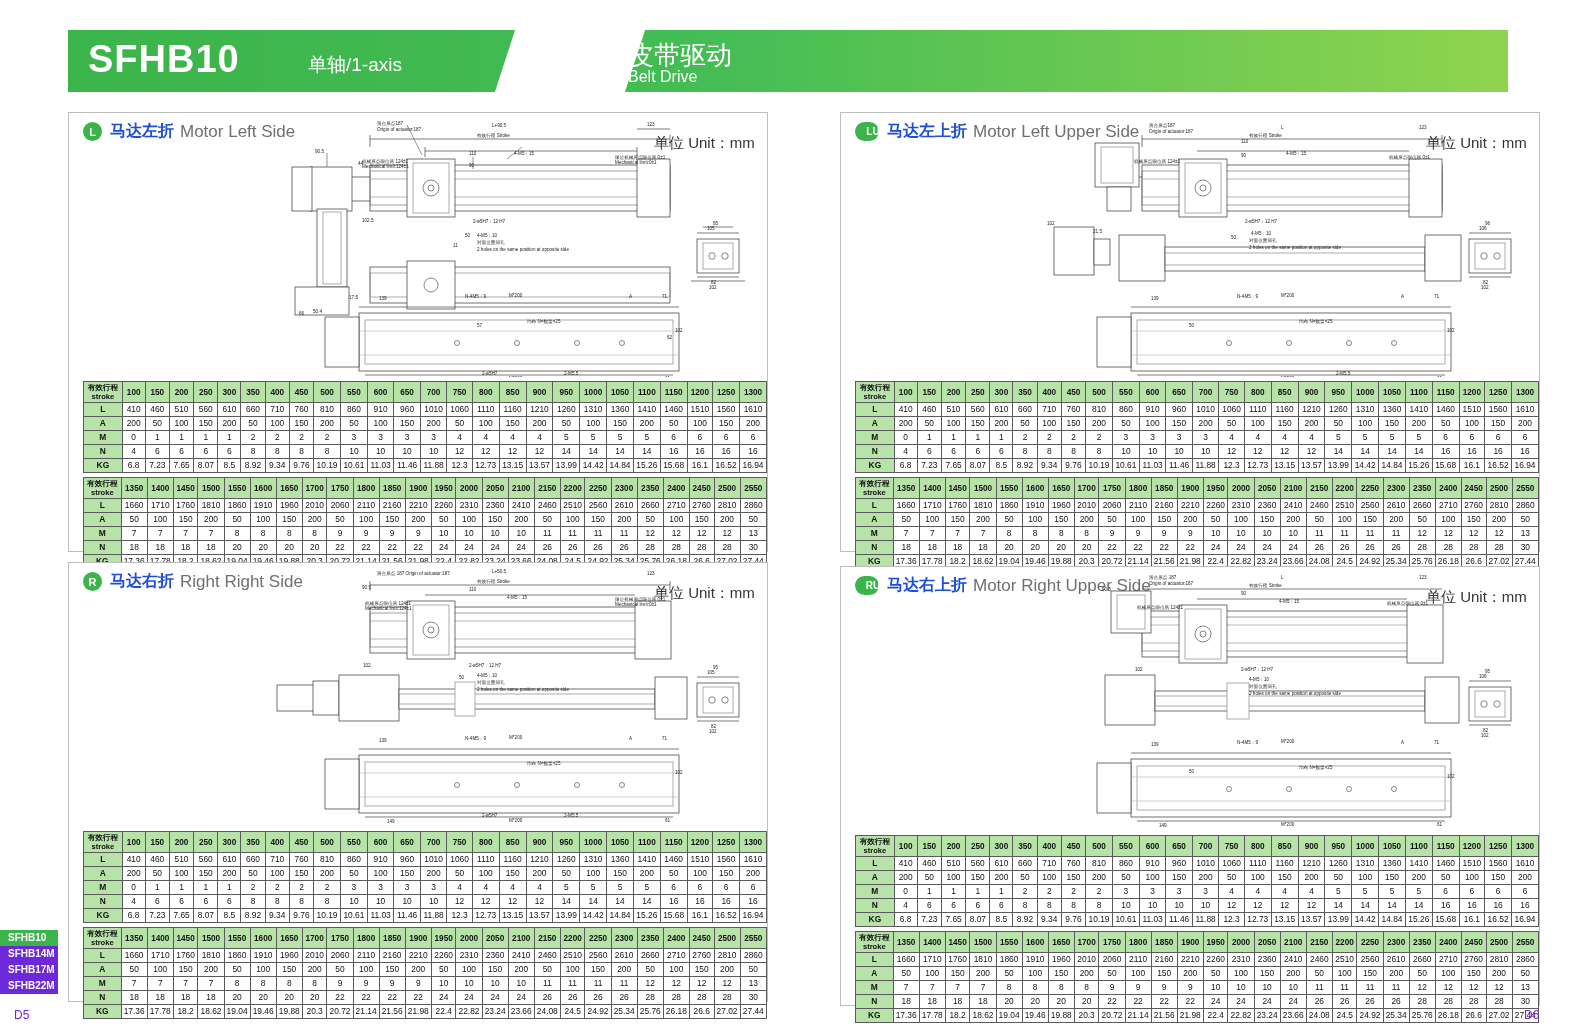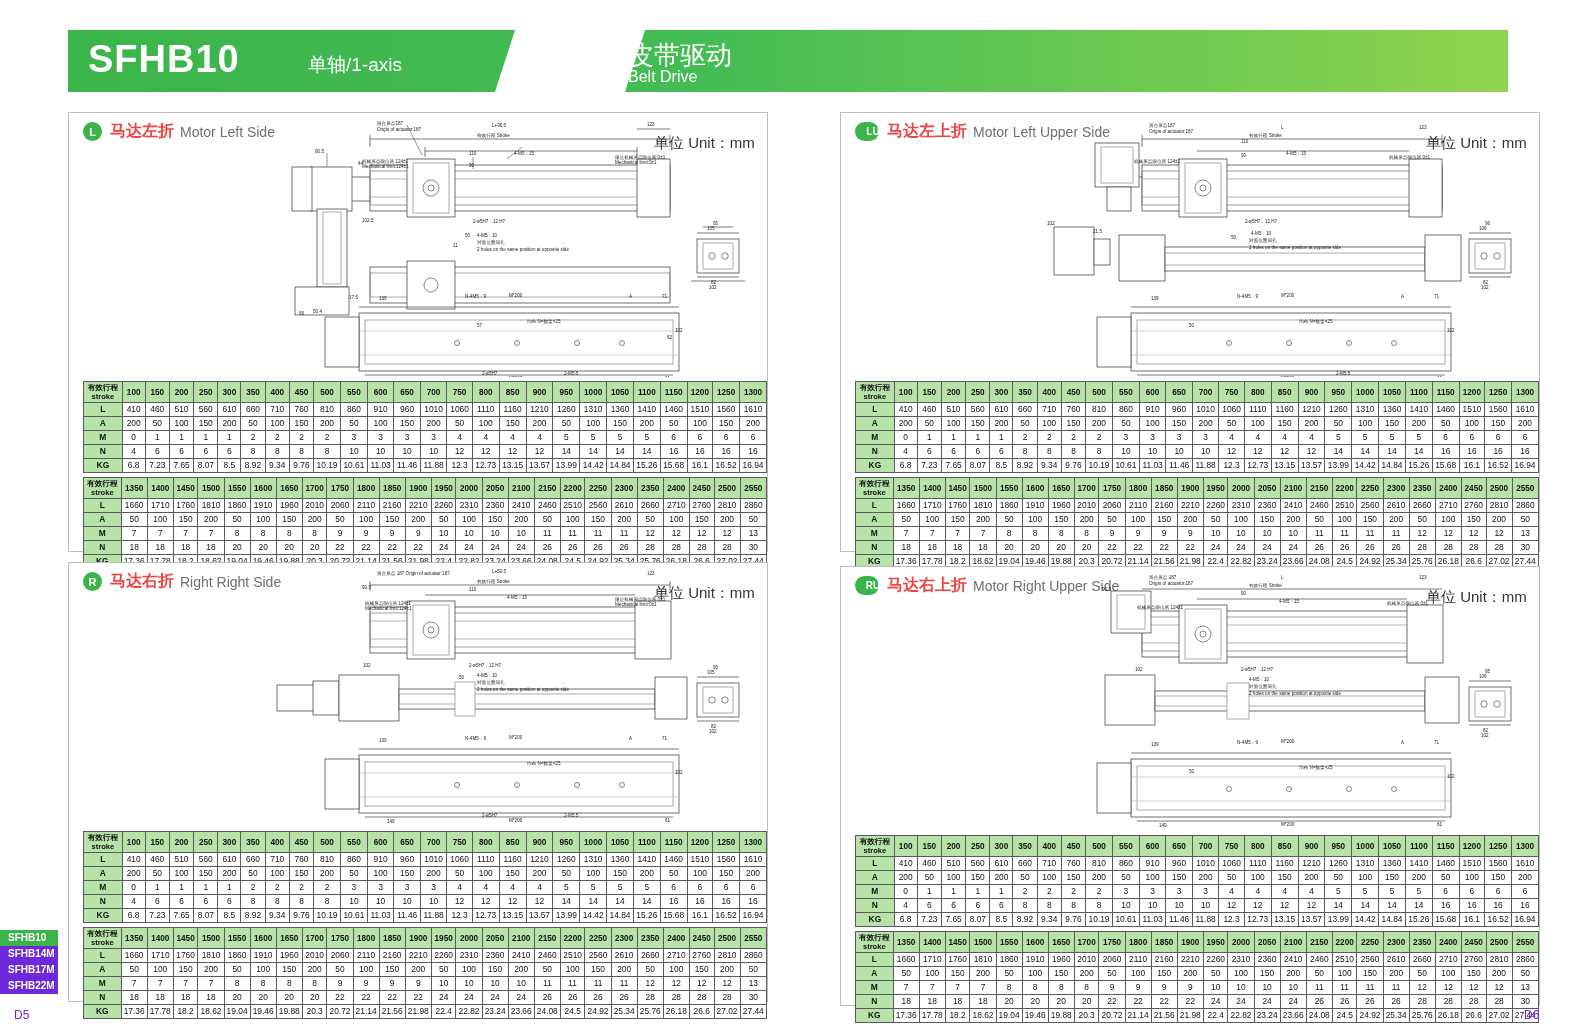--- a/index.html
+++ b/index.html
@@ -58,22 +58,22 @@
     background: #ffffff;
   }
   .panel-head { position: absolute; left: 14px; top: 8px; display: flex; align-items: center; }
   .badge {
     width: 19px; height: 19px; border-radius: 50%;
     background: #3bb44a; color: #fff; font-size: 11px; font-weight: 700;
     display: flex; align-items: center; justify-content: center;
     margin-right: 8px;
   }
   .badge.wide { width: 24px; border-radius: 10px; font-size: 10px; padding-left: 12px; }
-  .head-cn { font-size: 16px; font-weight: 700; color: #ef4444; margin-right: 6px; }
-  .head-en { font-size: 14px; color: #6f6f6f; }
+  .head-cn { font-size: 16px; font-weight: 700; color: #1d4ed8; margin-right: 6px; }
+  .head-en { font-size: 17px; color: #6f6f6f; }
   .unit {
     position: absolute; font-size: 15px; color: #333;
   }
   
   .drawing { position: absolute; }
   .drawing svg { display:block; }
   
   .tbl { border-collapse: collapse; font-size: 8.4px; border-radius: 15px; }
   .tbl td, .tbl th {
     border: 1px solid #5a5a5a;

